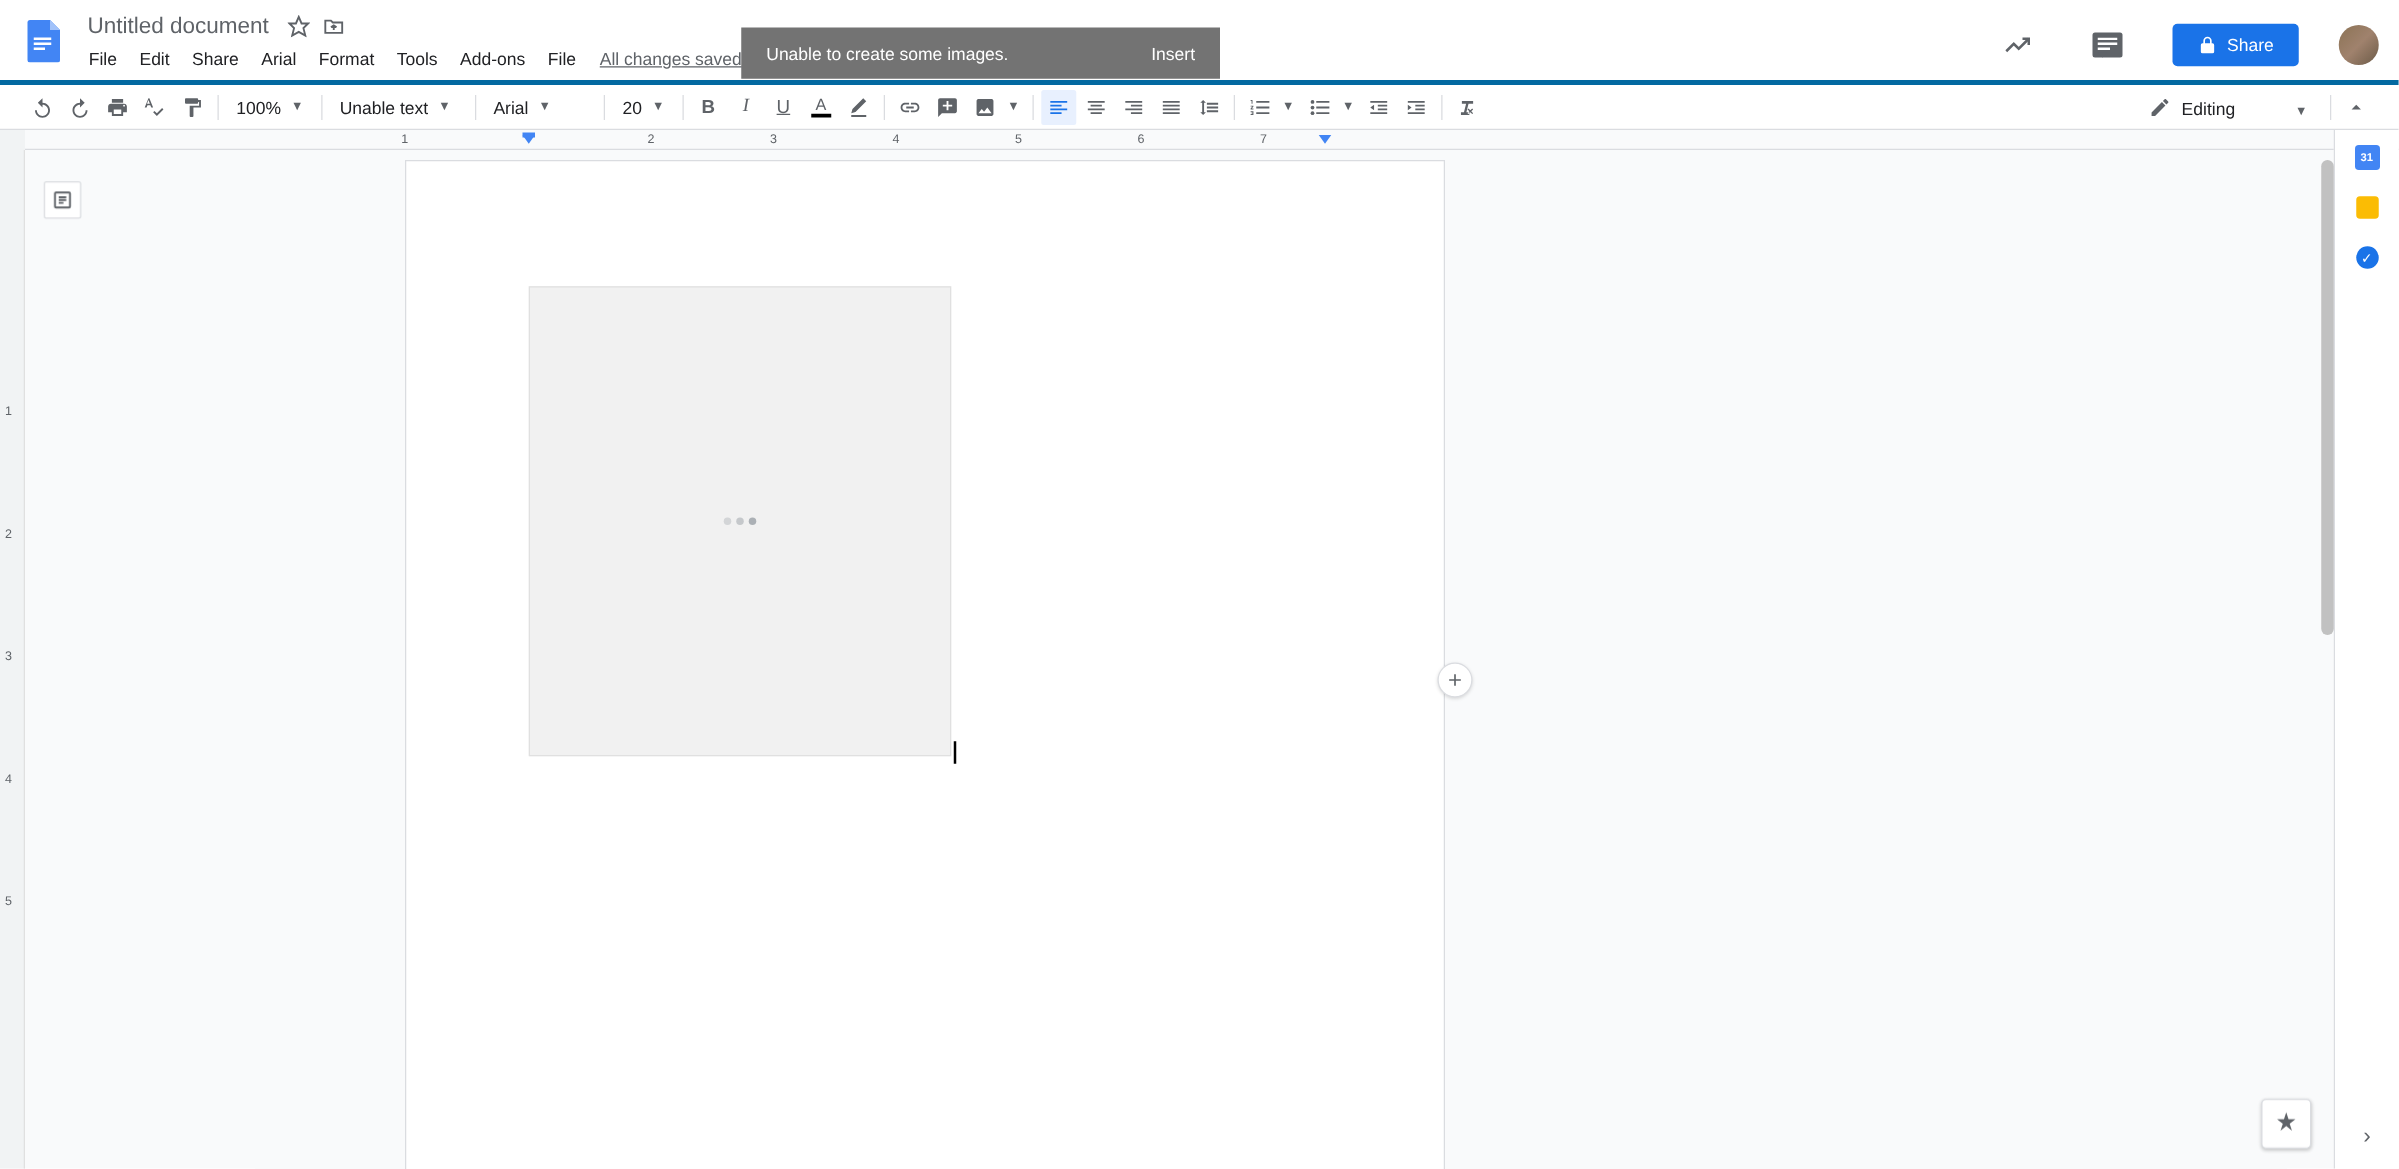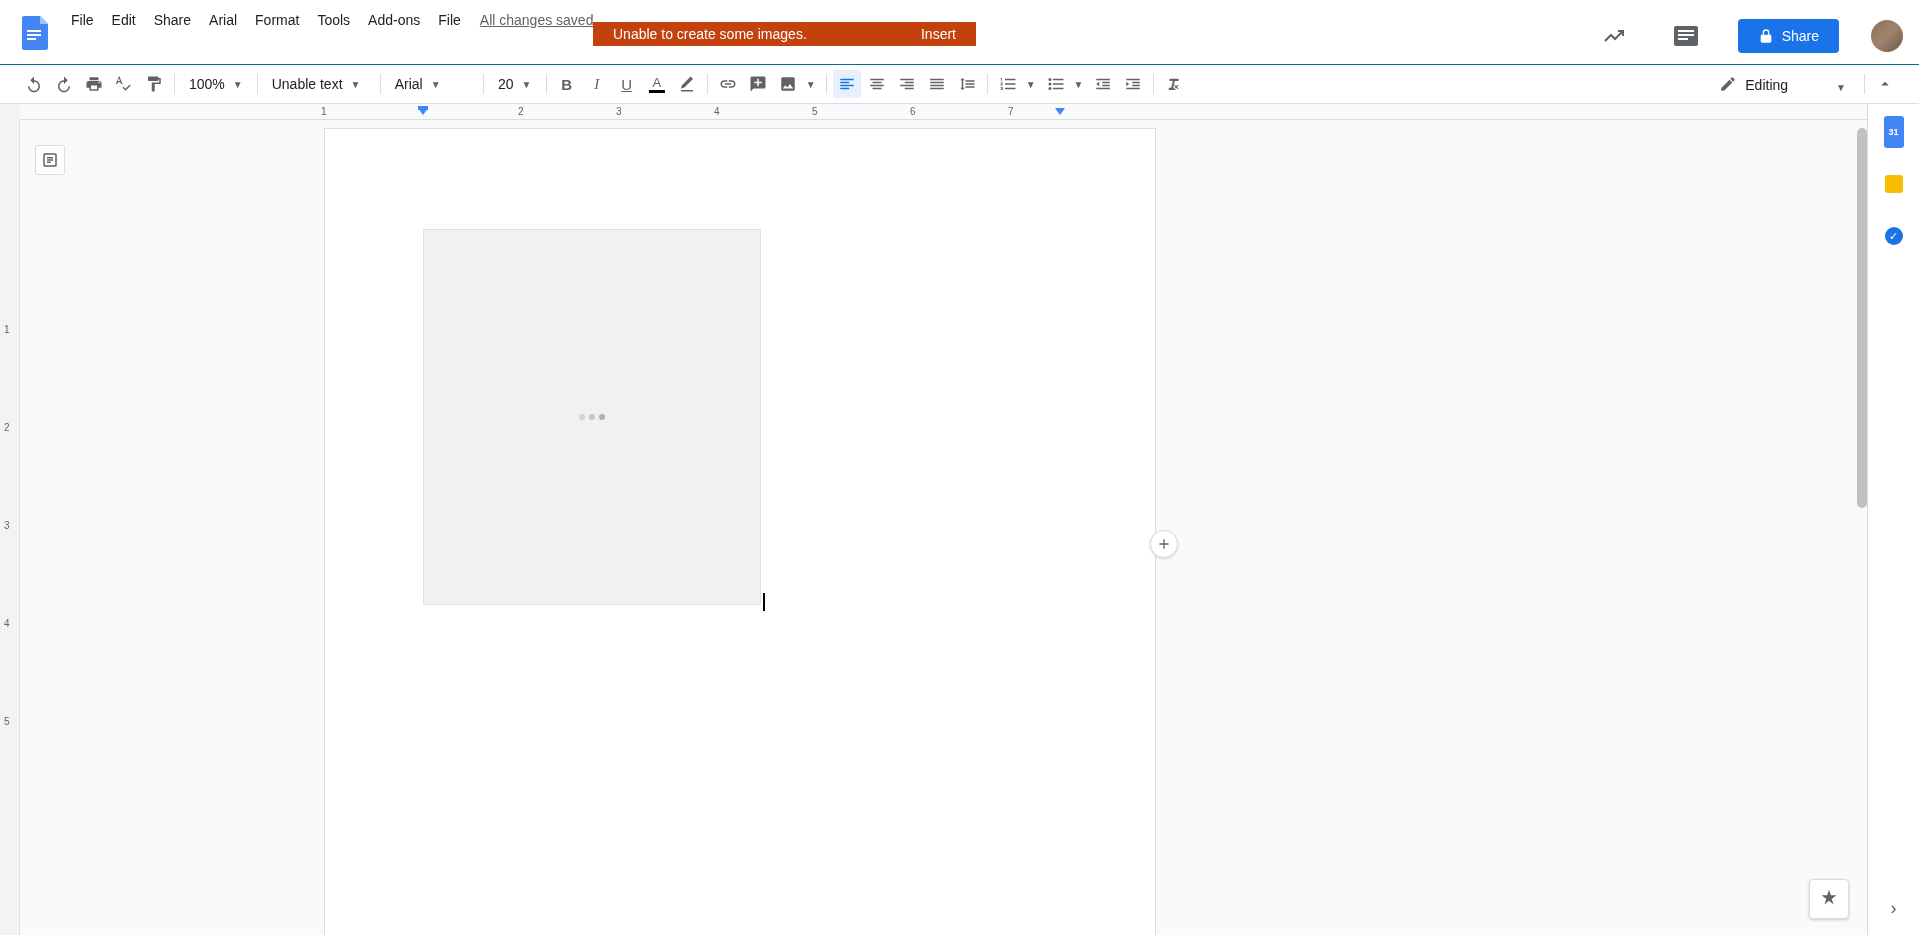--- a/index.html
+++ b/index.html
@@ -17,26 +17,26 @@
 .menu-item { font-size: 14px; color: #202124; padding: 4px 7px; cursor: pointer; border-radius: 4px; }
 .drive-status { font-size: 14px; color: #5f6368; text-decoration: underline; padding: 4px 8px; cursor: pointer; }
 .header-right { display: flex; align-items: center; gap: 32px; margin-top: 8px; }
 .header-icon-btn { width: 40px; height: 40px; display: flex; align-items: center; justify-content: center; cursor: pointer; border-radius: 50%; }
 .comments-btn { background: #5f6368; width: 24px; height: 20px; border-radius: 2px; position: relative; }
 .comments-btn::after { content: ''; position: absolute; bottom: -4px; left: 4px; border: 4px solid transparent; border-top-color: #5f6368; }
 .share-btn { background: #1a73e8; color: #fff; border: none; padding: 9px 20px; border-radius: 4px; font-size: 14px; font-weight: 500; cursor: pointer; display: flex; align-items: center; gap: 8px; }
 .avatar { width: 32px; height: 32px; border-radius: 50%; background: linear-gradient(135deg, #8b7355 0%, #a0826d 50%, #6b5a47 100%); cursor: pointer; }
 
 
-.error-banner { position: absolute; top: 22px; left: 593px; width: 383px; height: 24px; background: #c2410c; display: flex; align-items: center; justify-content: space-between; padding: 0 20px; z-index: 100; }
+.error-banner { position: absolute; top: 22px; left: 593px; width: 383px; height: 41px; background: #737373; display: flex; align-items: center; justify-content: space-between; padding: 0 20px; z-index: 100; }
 .error-text { color: #fff; font-size: 14px; }
 .dismiss-btn { color: #fff; font-size: 14px; cursor: pointer; background: none; border: none; }
 
 
-.toolbar { border-top: 1px solid #0369a1; border-bottom: 1px solid #dadce0; height: 40px; display: flex; align-items: center; padding: 0 20px; gap: 2px; }
+.toolbar { border-top: 4px solid #0369a1; border-bottom: 1px solid #dadce0; height: 40px; display: flex; align-items: center; padding: 0 20px; gap: 2px; }
 .tb-btn { width: 28px; height: 28px; display: flex; align-items: center; justify-content: center; cursor: pointer; border-radius: 2px; color: #5f6368; }
 .tb-btn.active { background: #e8f0fe; color: #1a73e8; }
 .tb-sep { width: 1px; height: 20px; background: #dadce0; margin: 0 4px; }
 .tb-select { display: flex; align-items: center; gap: 8px; padding: 0 8px; height: 28px; cursor: pointer; font-size: 14px; color: #202124; border-radius: 2px; }
 .tb-dropdown-arrow { font-size: 10px; color: #5f6368; }
 .tb-btn-combo { display: flex; align-items: center; }
 .editing-mode { margin-left: auto; display: flex; align-items: flex-end; gap: 8px; padding: 0 12px; cursor: pointer; font-size: 14px; color: #202124; }
 .collapse-btn { width: 28px; height: 28px; display: flex; align-items: center; justify-content: center; cursor: pointer; color: #5f6368; }
 .text-color-btn { display: flex; flex-direction: column; align-items: center; justify-content: center; }
 .text-color-underline { width: 16px; height: 3px; background: #000; margin-top: 1px; }
@@ -63,21 +63,21 @@
 .loading-dots span { width: 6px; height: 6px; border-radius: 50%; background: #9aa0a6; }
 .loading-dots span:nth-child(1) { opacity: 0.35; }
 .loading-dots span:nth-child(2) { opacity: 0.5; }
 .loading-dots span:nth-child(3) { opacity: 0.8; }
 .cursor-mark { position: absolute; left: 438px; top: 464px; width: 2px; height: 18px; background: #000; }
 .add-comment-bubble { position: absolute; left: 1130px; top: 410px; width: 28px; height: 28px; border-radius: 50%; background: #fff; border: 1px solid #dadce0; box-shadow: 0 1px 3px rgba(0,0,0,0.15); display: flex; align-items: center; justify-content: center; cursor: pointer; color: #5f6368; }
 .scrollbar-vertical { position: absolute; right: 0; top: 8px; width: 10px; height: 380px; background: #c1c1c1; border-radius: 5px; }
 
 
 .right-sidebar { position: absolute; right: 0; top: 104px; width: 52px; bottom: 0; background: #fff; border-left: 1px solid #dadce0; display: flex; flex-direction: column; align-items: center; padding-top: 12px; gap: 20px; }
-.side-app { width: 20px; height: 32px; cursor: pointer; display: flex; align-items: center; justify-content: center; }
+.side-app { width: 20px; height: 20px; cursor: pointer; display: flex; align-items: center; justify-content: center; }
 .side-calendar { background: #4285f4; border-radius: 3px; color: #fff; font-size: 9px; font-weight: bold; display:flex; align-items:center; justify-content:center; }
 .side-keep { width: 18px; height: 18px; background: #fbbc04; border-radius: 3px; }
 .side-tasks { width: 18px; height: 18px; background: #1a73e8; border-radius: 50%; display:flex;align-items:center;justify-content:center;color:#fff;font-size:11px; }
 .side-expand-arrow { margin-top: auto; margin-bottom: 16px; color: #5f6368; cursor: pointer; font-size: 18px; }
 
 
 .explore-btn { position: absolute; right: 70px; bottom: 16px; width: 40px; height: 40px; background: #fff; border: 1px solid #dadce0; border-radius: 4px; box-shadow: 0 1px 3px rgba(0,0,0,0.2); display: flex; align-items: center; justify-content: center; cursor: pointer; color: #5f6368; }
 
 svg { display: block; }
 </style>
@@ -88,20 +88,34 @@
   <div class="docs-logo">
     <svg viewBox="0 0 36 36">
         <path fill="#4285f4" d="M6 2h16l8 8v24a2 2 0 0 1-2 2H6a2 2 0 0 1-2-2V4a2 2 0 0 1 2-2z"></path>
         <path fill="#a1c2fa" d="M22 2l8 8h-8z"></path>
         <rect x="9" y="16" width="14" height="2" fill="#fff"></rect>
         <rect x="9" y="20" width="14" height="2" fill="#fff"></rect>
         <rect x="9" y="24" width="9" height="2" fill="#fff"></rect>
       </svg>
   </div>
   <div class="title-area">
+    <div class="title-row">
+      <span class="doc-title">Untitled document</span>
+      <span class="star-icon">
+        <svg width="18" height="18" viewBox="0 0 24 24" fill="none" stroke="#5f6368" stroke-width="2">
+            <polygon points="12,2 15,9 22,9 17,14 19,22 12,18 5,22 7,14 2,9 9,9"></polygon>
+          </svg>
+      </span>
+      <span class="move-icon">
+        <svg width="18" height="18" viewBox="0 0 24 24" fill="none" stroke="#5f6368" stroke-width="2">
+            <path d="M3 6h6l2 2h10v11H3z"></path>
+            <path d="M12 11v5M9 13l3-2 3 2" fill="none"></path>
+          </svg>
+      </span>
+    </div>
     <div class="menu-row">
       <span class="menu-item">File</span>
       <span class="menu-item">Edit</span>
       <span class="menu-item">Share</span>
       <span class="menu-item">Arial</span>
       <span class="menu-item">Format</span>
       <span class="menu-item">Tools</span>
       <span class="menu-item">Add-ons</span>
       <span class="menu-item">File</span>
       <span class="drive-status">All changes saved</span>

